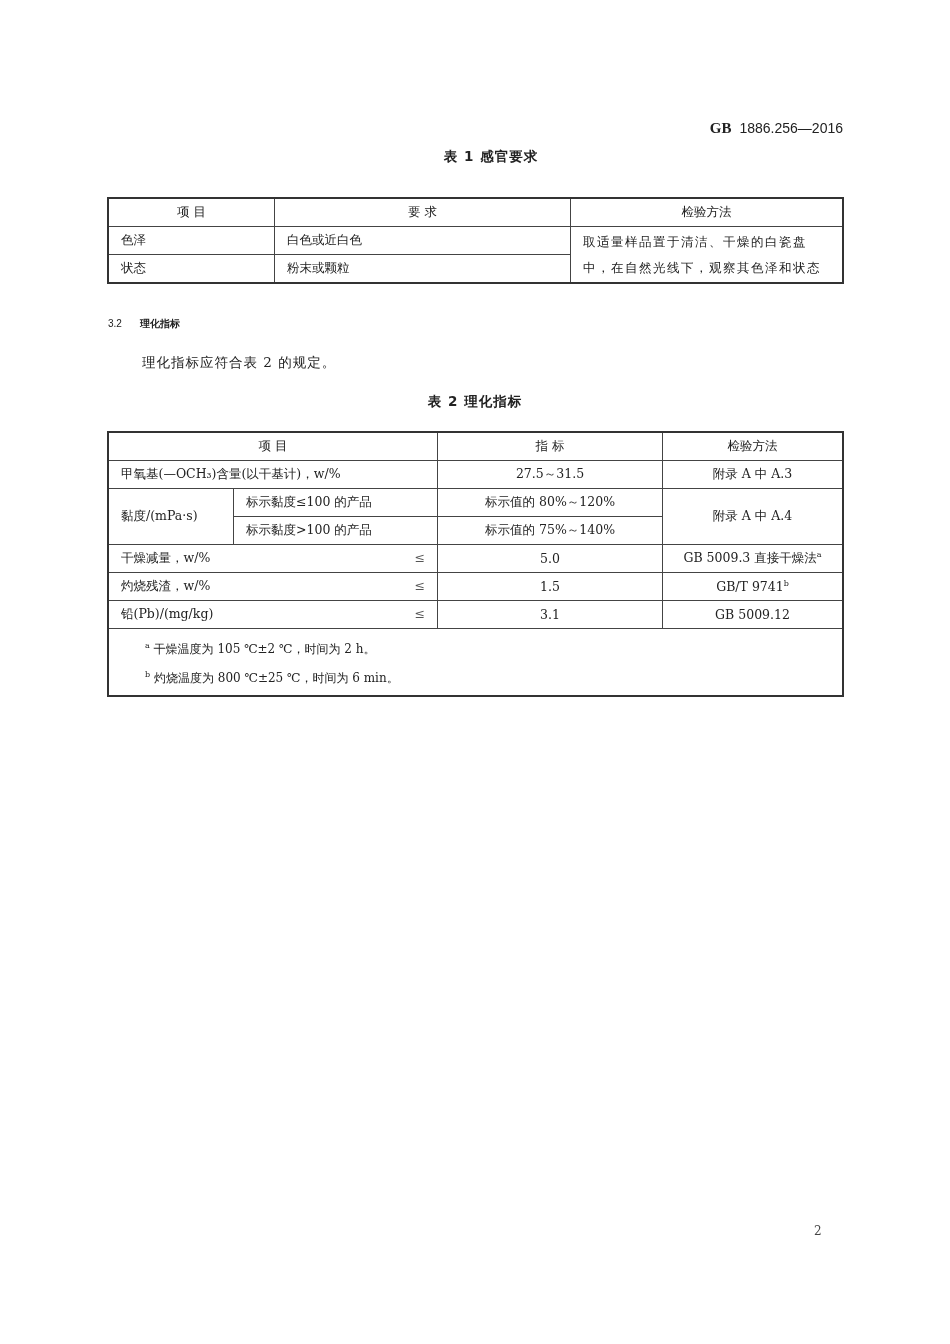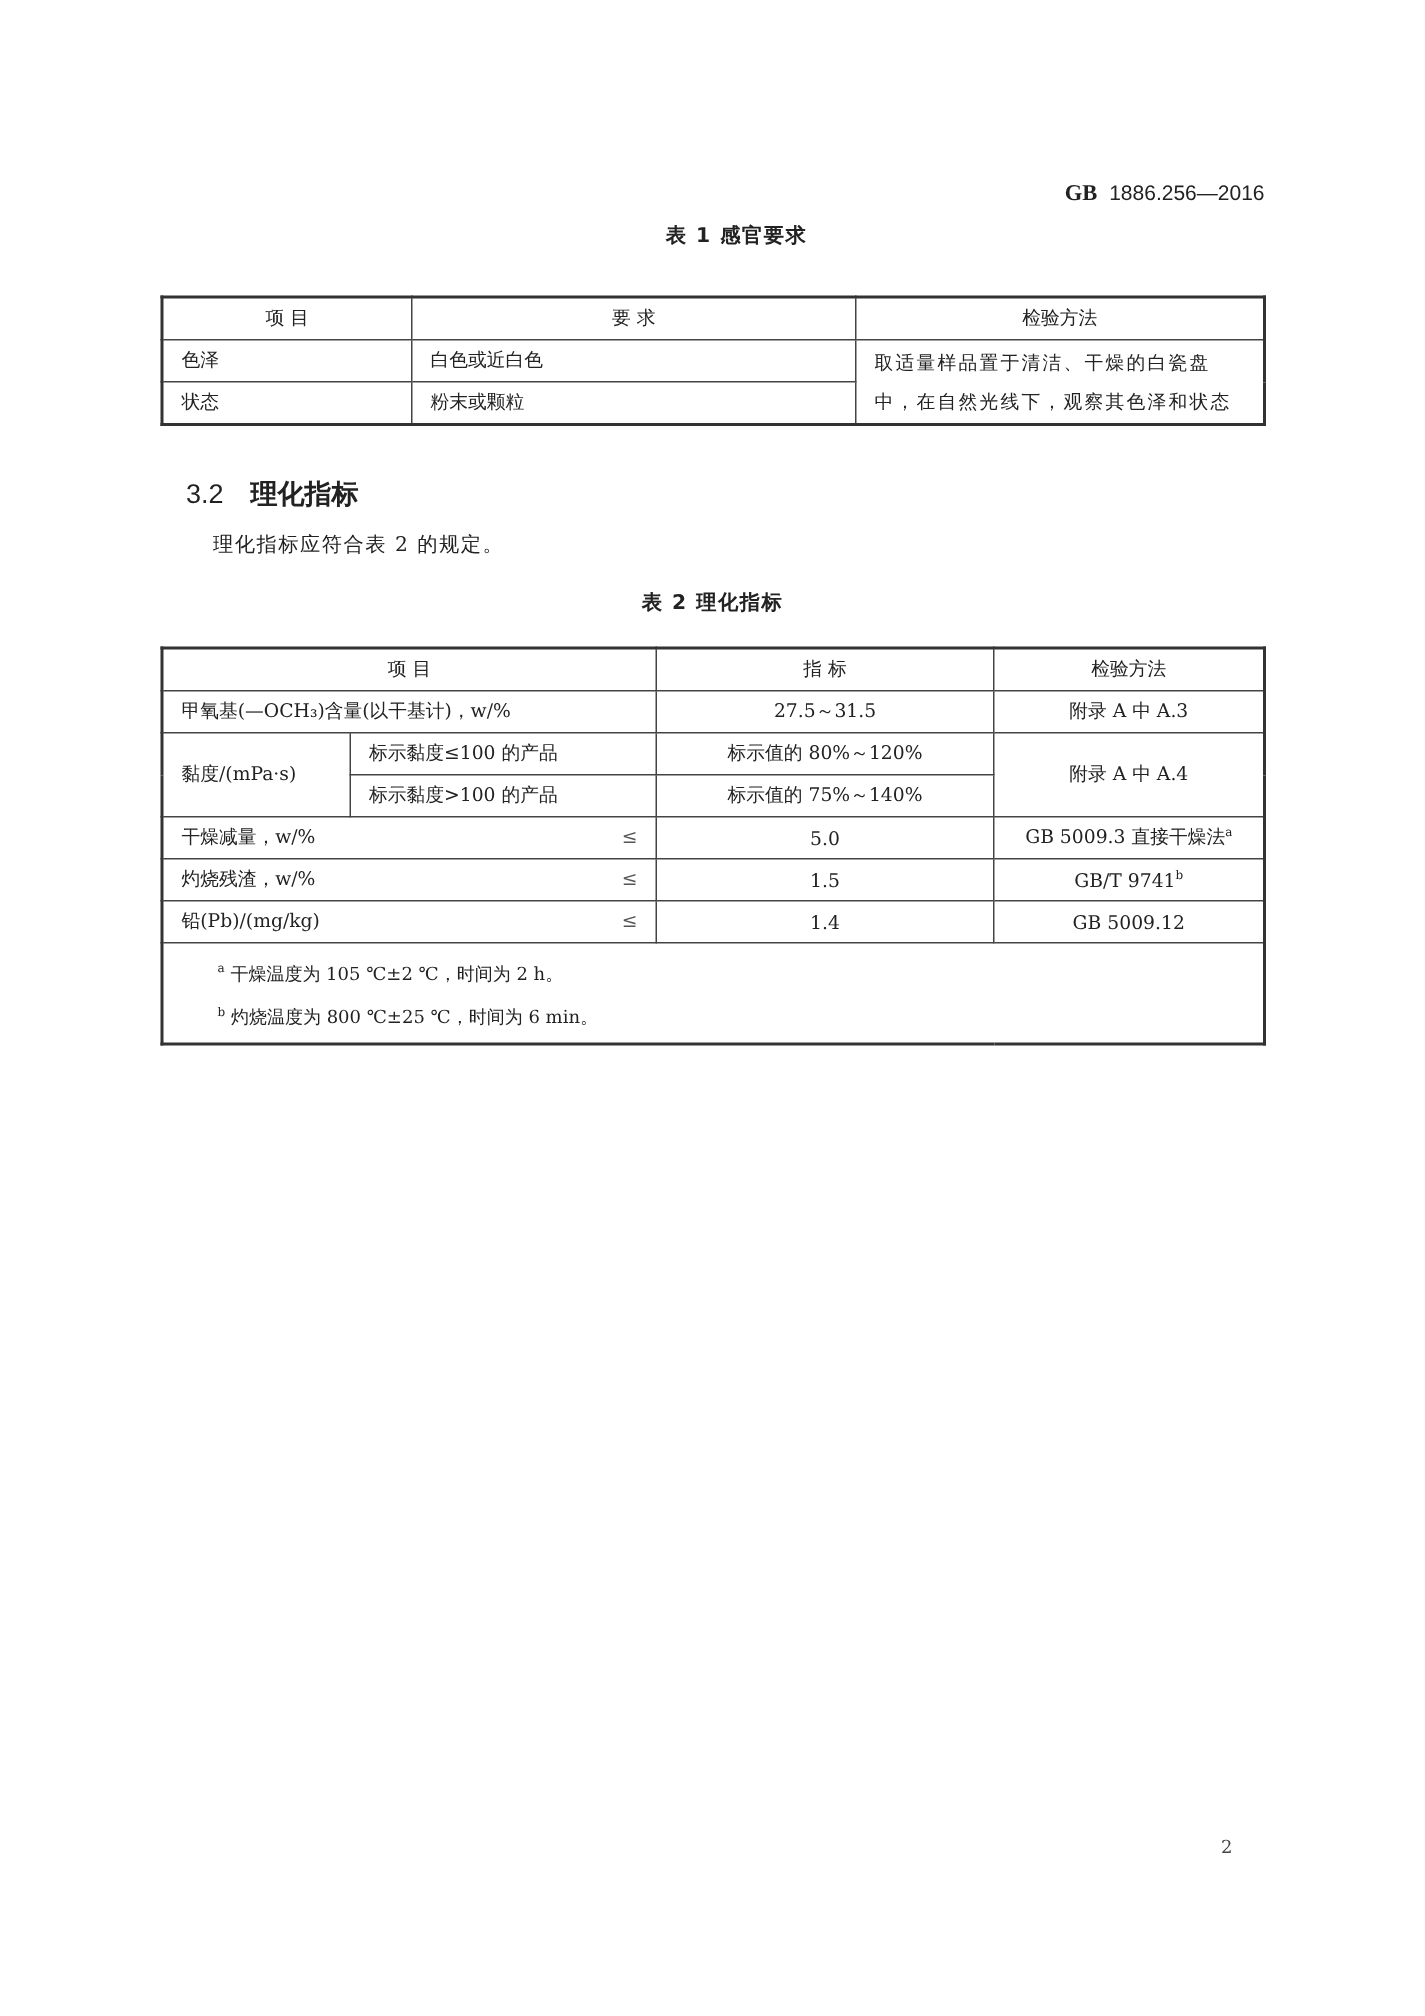--- a/index.html
+++ b/index.html
@@ -5,21 +5,21 @@
   html, body { margin: 0; padding: 0; background: #ffffff; }
   body { width: 950px; height: 1344px; position: relative; font-family: "DejaVu Serif", "Liberation Serif", serif; color: #222; overflow: hidden; }
   .page-header { position: absolute; top: 120px; right: 107px; font-size: 14px; }
   .page-header .gb { font-family: "Liberation Serif", serif; font-weight: bold; font-size: 15px; margin-right: 8px; }
   .page-header .num { font-family: "Liberation Sans", sans-serif; font-size: 14px; }
   .table-title { position: absolute; left: 0; width: 950px; text-align: center; font-family: "DejaVu Sans", sans-serif; font-weight: bold; font-size: 13.5px; letter-spacing: 1px; }
   table { position: absolute; border-collapse: collapse; font-size: 12.5px; }
   td, th { border: 1px solid #444; font-weight: normal; padding: 0 12px; height: 27px; }
   .outer { border: 2px solid #333; }
   .center { text-align: center; }
-  .section-heading { position: absolute; left: 124px; top: 317px; font-family: "DejaVu Sans", sans-serif; font-size: 18px; font-weight: bold; }
+  .section-heading { position: absolute; left: 108px; top: 317px; font-family: "DejaVu Sans", sans-serif; font-size: 10px; font-weight: bold; }
   .section-heading .sn { font-family: "Liberation Sans", sans-serif; font-weight: normal; margin-right: 18px; }
   .para { position: absolute; left: 142px; top: 354px; font-size: 13.5px; letter-spacing: 1px; }
   .le { float: right; color: #555; }
   .note { padding: 4px 8px 4px 36px; line-height: 25px; font-size: 12px; }
   sup { font-size: 8px; }
   .page-number { position: absolute; top: 1224px; left: 814px; font-size: 12px; color: #444; }
 </style>
 </head>
 <body>
 
@@ -82,21 +82,21 @@
     <td class="center">5.0</td>
     <td class="center"><span>GB 5009.3 直接干燥法</span><sup>a</sup></td>
   </tr>
   <tr>
     <td colspan="2"><span>灼烧残渣，w/%</span><span class="le">≤</span></td>
     <td class="center">1.5</td>
     <td class="center"><span>GB/T 9741</span><sup>b</sup></td>
   </tr>
   <tr>
     <td colspan="2"><span>铅(Pb)/(mg/kg)</span><span class="le">≤</span></td>
-    <td class="center">1.4</td>
+    <td class="center">3.1</td>
     <td class="center">GB 5009.12</td>
   </tr>
   <tr>
     <td colspan="4" class="note">
       <div><sup>a</sup><span> 干燥温度为 105 ℃±2 ℃，时间为 2 h。</span></div>
       <div><sup>b</sup><span> 灼烧温度为 800 ℃±25 ℃，时间为 6 min。</span></div>
     </td>
   </tr>
 </tbody>
   </table>

